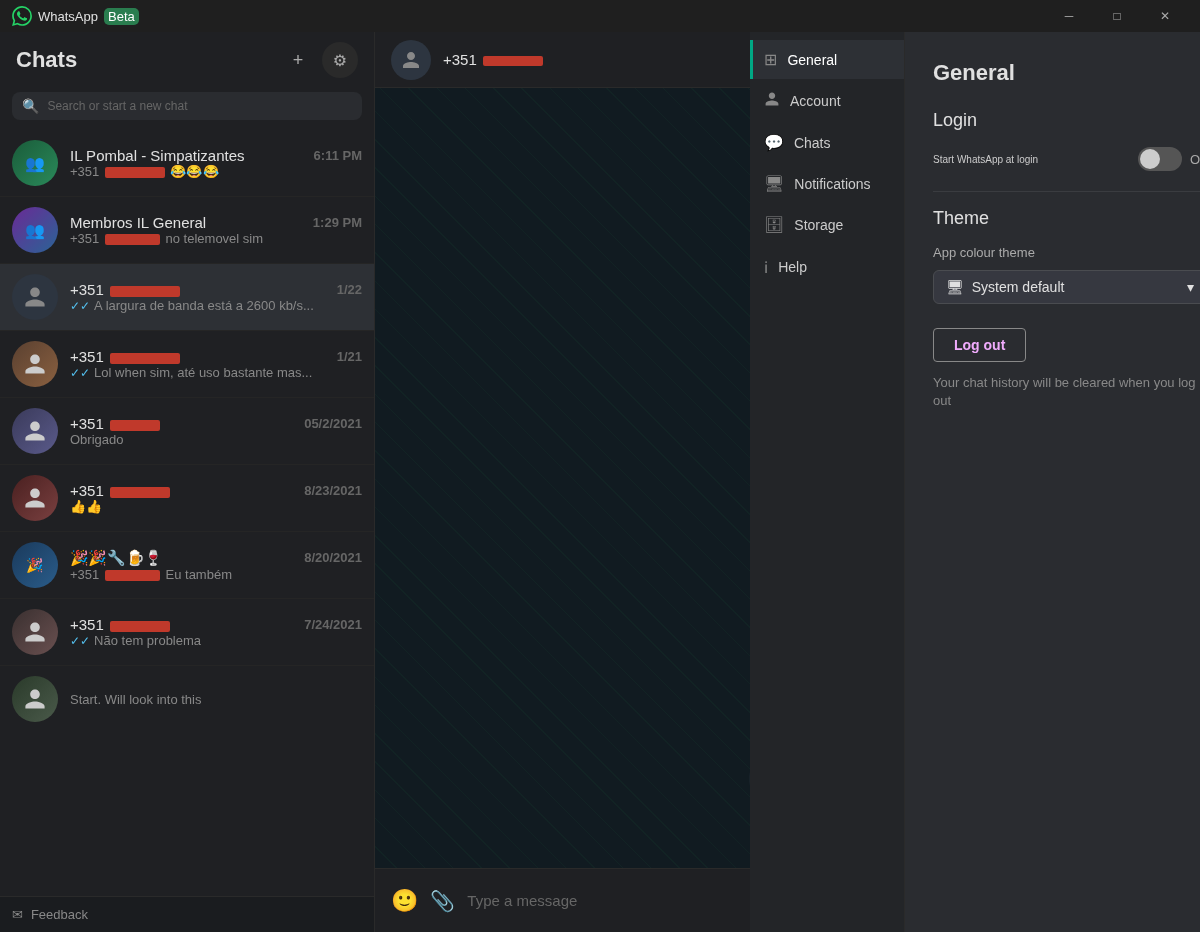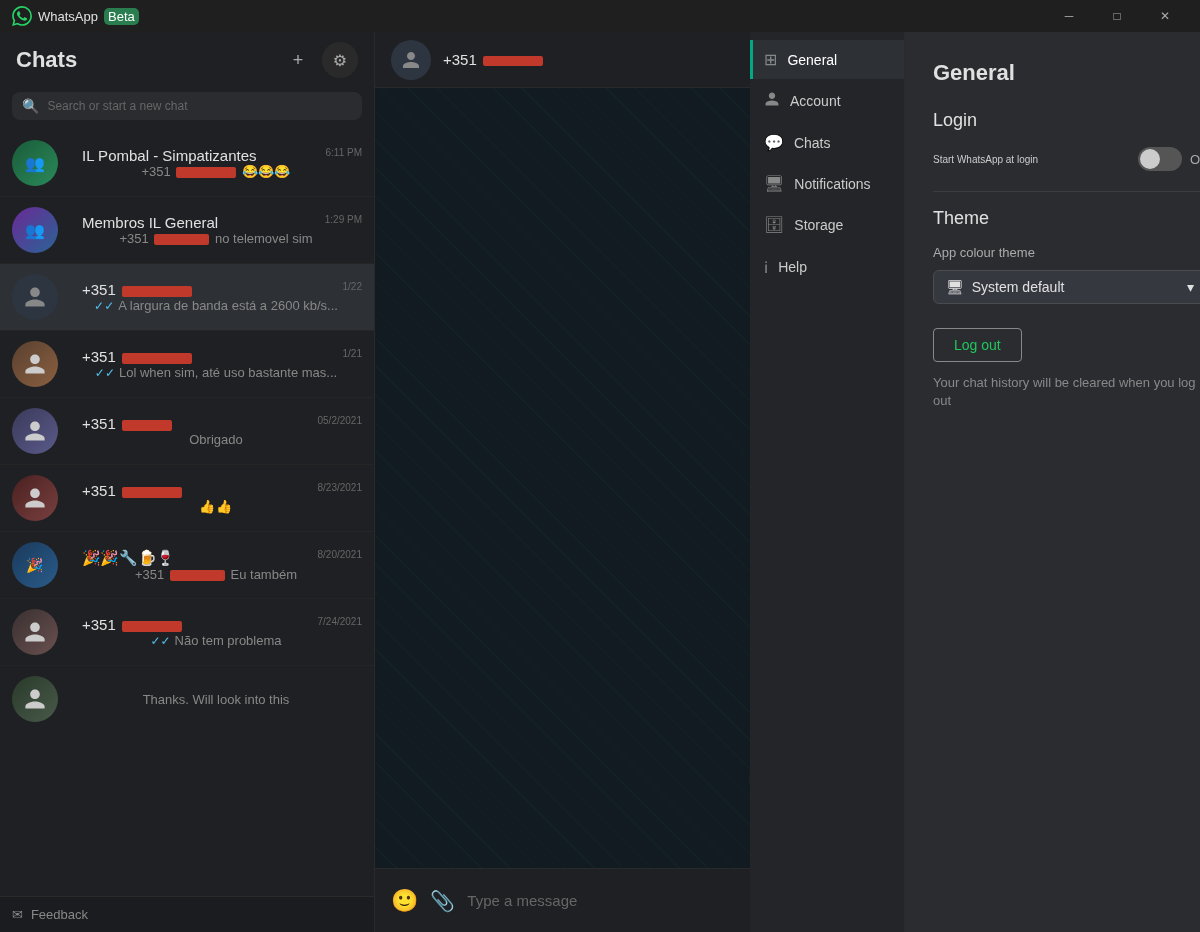--- a/index.html
+++ b/index.html
@@ -153,47 +153,47 @@
       gap: 12px;
       position: relative;
     }
     .chat-item.active { background: #2d3035; }
     .chat-item + .chat-item { border-top: 1px solid #252525; }
 
     .chat-info { flex: 1; min-width: 0; }
     .chat-name-row {
       display: flex;
       justify-content: space-between;
-      margin-left: 12px;
+      align-items: center;
     }
     .chat-name {
       color: #e0e0e0;
       font-size: 15px;
       font-weight: 500;
       white-space: nowrap;
       overflow: hidden;
       text-overflow: ellipsis;
       max-width: 220px;
     }
     .chat-time {
       color: #666;
-      font-size: 10px;
+      font-size: 13px;
       flex-shrink: 0;
+      font-weight: bold;
     }
     .chat-preview {
       color: #888;
       font-size: 13px;
       white-space: nowrap;
       overflow: hidden;
       text-overflow: ellipsis;
       margin-top: 0;
       display: flex;
       align-items: center;
       gap: 4px;
-      justify-content: center;
     }
     .double-check { color: #53bdeb; font-size: 12px; }
 
     
     .feedback-bar {
       height: 36px;
       background: #1a1c1f;
       border-top: 1px solid #2a2a2a;
       display: flex;
       align-items: center;
@@ -466,25 +466,26 @@
       align-items: center;
       justify-content: space-between;
       cursor: pointer;
       gap: 8px;
     }
 
     .logout-section { margin-top: 24px; }
     .logout-btn {
       border: 1px solid #888;
       background: transparent;
-      color: #22c55e;
+      color: #f0abfc;
       padding: 8px 20px;
       border-radius: 4px;
       font-size: 14px;
       cursor: pointer;
+      font-weight: bold;
     }
     .logout-note {
       color: #888;
       font-size: 13px;
       margin-top: 12px;
       line-height: 1.4;
     }
 
     
     .avatar-img {
@@ -684,21 +685,21 @@
       </div>
 
       <div class="chat-item">
         <div class="avatar-img" style="background: linear-gradient(135deg, #2a3a2a, #4a5a4a);">
           <svg width="24" height="24" viewBox="0 0 24 24" fill="#ccc">
             <path d="M12 12c2.7 0 4.8-2.1 4.8-4.8S14.7 2.4 12 2.4 7.2 4.5 7.2 7.2 9.3 12 12 12zm0 2.4c-3.2 0-9.6 1.6-9.6 4.8v2.4h19.2v-2.4c0-3.2-6.4-4.8-9.6-4.8z"></path>
           </svg>
         </div>
         <div class="chat-info">
           <div class="chat-preview">
-            <span>Thanks. Will look into this</span>
+            <span>Start. Will look into this</span>
           </div>
         </div>
       </div>
 
     </div>
 
     <div class="feedback-bar">
       <span>✉</span>
       <span>Feedback</span>
     </div>

